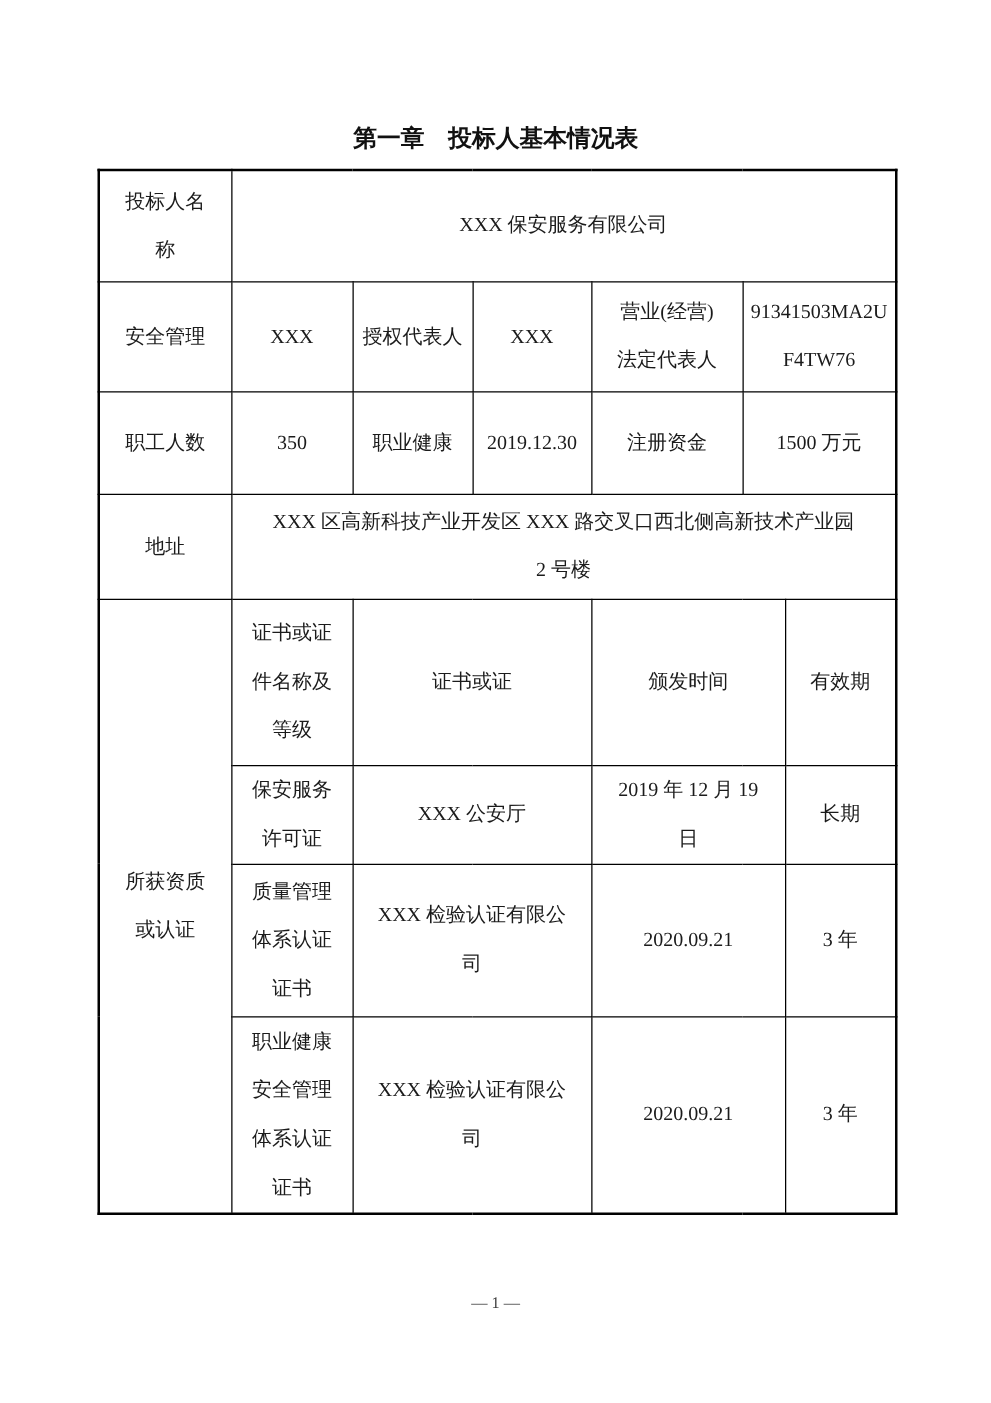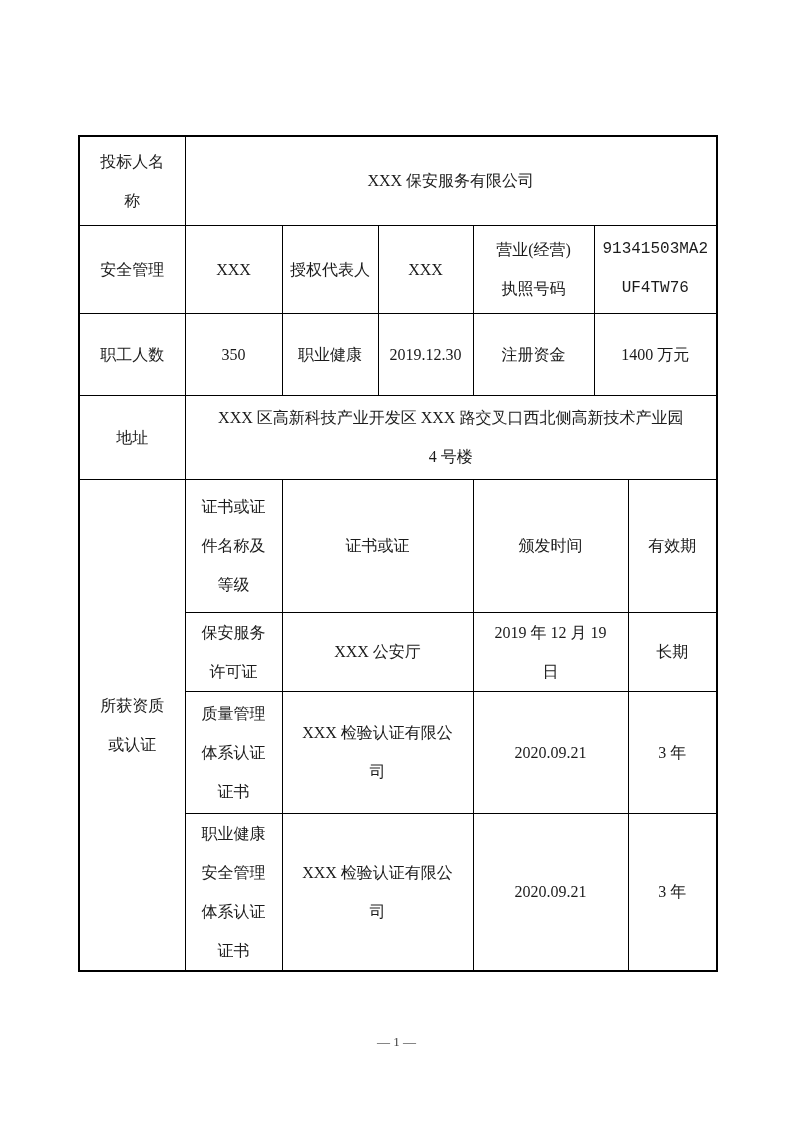--- a/index.html
+++ b/index.html
@@ -52,21 +52,20 @@
   tr.r6 { height: 79px; }
   tr.r7 { height: 122px; }
   tr.r8 { height: 142px; }
 
   td.code {
     text-align: left;
     white-space: normal;
     word-break: break-all;
     padding: 0 8px;
     line-height: 42px;
-    font-family: Liberation Mono, monospace;
   }
   td.breakall {
     white-space: normal;
     word-break: break-all;
     padding: 0 12px;
   }
   td.wide { padding: 0 8px; }
 
   .footer {
     position: absolute;
@@ -77,20 +76,21 @@
     font-size: 13px;
     color: #3f3f3f;
     line-height: 16px;
   }
 </style>
 </head>
 <body>
 
 <div class="page">
 
+  <div class="doc-title">第一章　投标人基本情况表</div>
 
   <table class="info-table">
     <colgroup>
       <col style="width:106px">
       <col style="width:97px">
       <col style="width:96px">
       <col style="width:95px">
       <col style="width:121px">
       <col style="width:34px">
       <col style="width:89px">
@@ -102,37 +102,37 @@
 称</td>
       <td colspan="6">XXX 保安服务有限公司</td>
     </tr>
 
     <tr class="r2">
       <td>安全管理</td>
       <td>XXX</td>
       <td>授权代表人</td>
       <td>XXX</td>
       <td>营业(经营)
-执照号码</td>
+法定代表人</td>
       <td colspan="2" class="code">91341503MA2UF4TW76</td>
     </tr>
 
     <tr class="r3">
       <td>职工人数</td>
       <td>350</td>
       <td>职业健康</td>
       <td class="breakall">2019.12.30</td>
       <td>注册资金</td>
-      <td colspan="2">1400 万元</td>
+      <td colspan="2">1500 万元</td>
     </tr>
 
     <tr class="r4">
       <td>地址</td>
       <td colspan="6" class="wide">XXX 区高新科技产业开发区 XXX 路交叉口西北侧高新技术产业园
-4 号楼</td>
+2 号楼</td>
     </tr>
 
     <tr class="r5">
       <td rowspan="4">所获资质
 或认证</td>
       <td>证书或证
 件名称及
 等级</td>
       <td colspan="2">证书或证</td>
       <td colspan="2">颁发时间</td>

